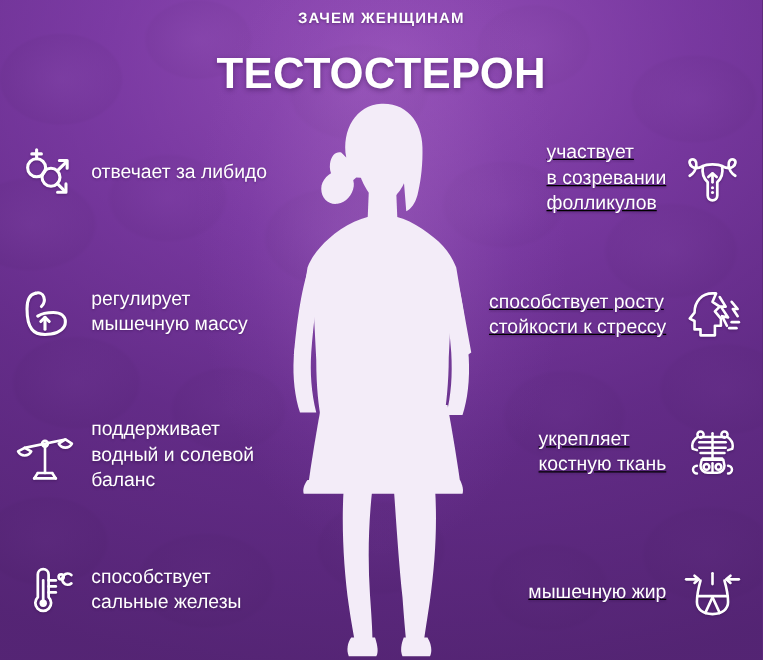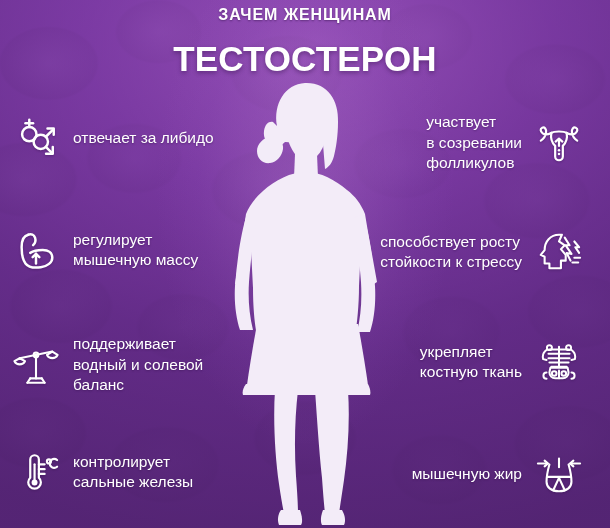--- a/index.html
+++ b/index.html
@@ -69,21 +69,21 @@
   
   .header {
     position: absolute;
     top: 0; left: 0; right: 0;
     text-align: center;
     padding-top: 6px;
     z-index: 6;
   }
   .kicker {
     color: #ffffff;
-    font-size: 16px;
+    font-size: 12px;
     font-weight: bold;
     letter-spacing: 0.9px;
     line-height: 17px;
     text-shadow: 0 1px 2px rgba(40,10,60,0.45);
   }
   .headline {
     color: #ffffff;
     font-size: 35px;
     font-weight: bold;
     letter-spacing: 0.2px;
@@ -116,21 +116,21 @@
   .col-left  { left: 0; padding-left: 12px; }
   .col-right { right: 0; }
 
   .item {
     position: absolute;
     display: flex;
     align-items: center;
     width: 100%;
   }
   .col-left .item  { left: 0;  padding-left: 10px;  }
-  .col-right .item { right: 15px; padding-right: 10px; flex-direction: row-reverse; }
+  .col-right .item { right: 4px; padding-right: 10px; flex-direction: row-reverse; text-decoration: underline; }
 
   .item-icon {
     flex: 0 0 auto;
     width: 52px;
     height: 52px;
     display: flex;
     align-items: center;
     justify-content: center;
     color: #ffffff;
   }
@@ -294,21 +294,21 @@
           <path d="M18 30 V11 A4.5 4.5 0 0 1 27 11 V30 A6.6 6.6 0 1 1 18 30 Z"></path>
           <circle cx="22.5" cy="35" r="3.1" fill="#ffffff" stroke="none"></circle>
           <path d="M22.5 33 V16"></path>
           <path d="M27 16 H33"></path>
           <path d="M27 21 H33"></path>
           <path d="M27 26 H33"></path>
           <circle cx="37.5" cy="13" r="2.1"></circle>
           <path d="M46 11.5 A4.6 4.6 0 1 0 46 18.5"></path>
         </svg>
       </div>
-      <div class="item-text">контролирует
+      <div class="item-text">способствует
 сальные железы</div>
     </div>
   </div>
 
   <div class="col col-right">
 
     <div class="item row-1">
       <div class="item-icon">
         <svg viewBox="0 0 48 48" fill="none" stroke="#ffffff" stroke-width="2.3" stroke-linecap="round" stroke-linejoin="round" aria-hidden="true">
           <path d="M16 13.5 C19 11.5 29 11.5 32 13.5"></path>

